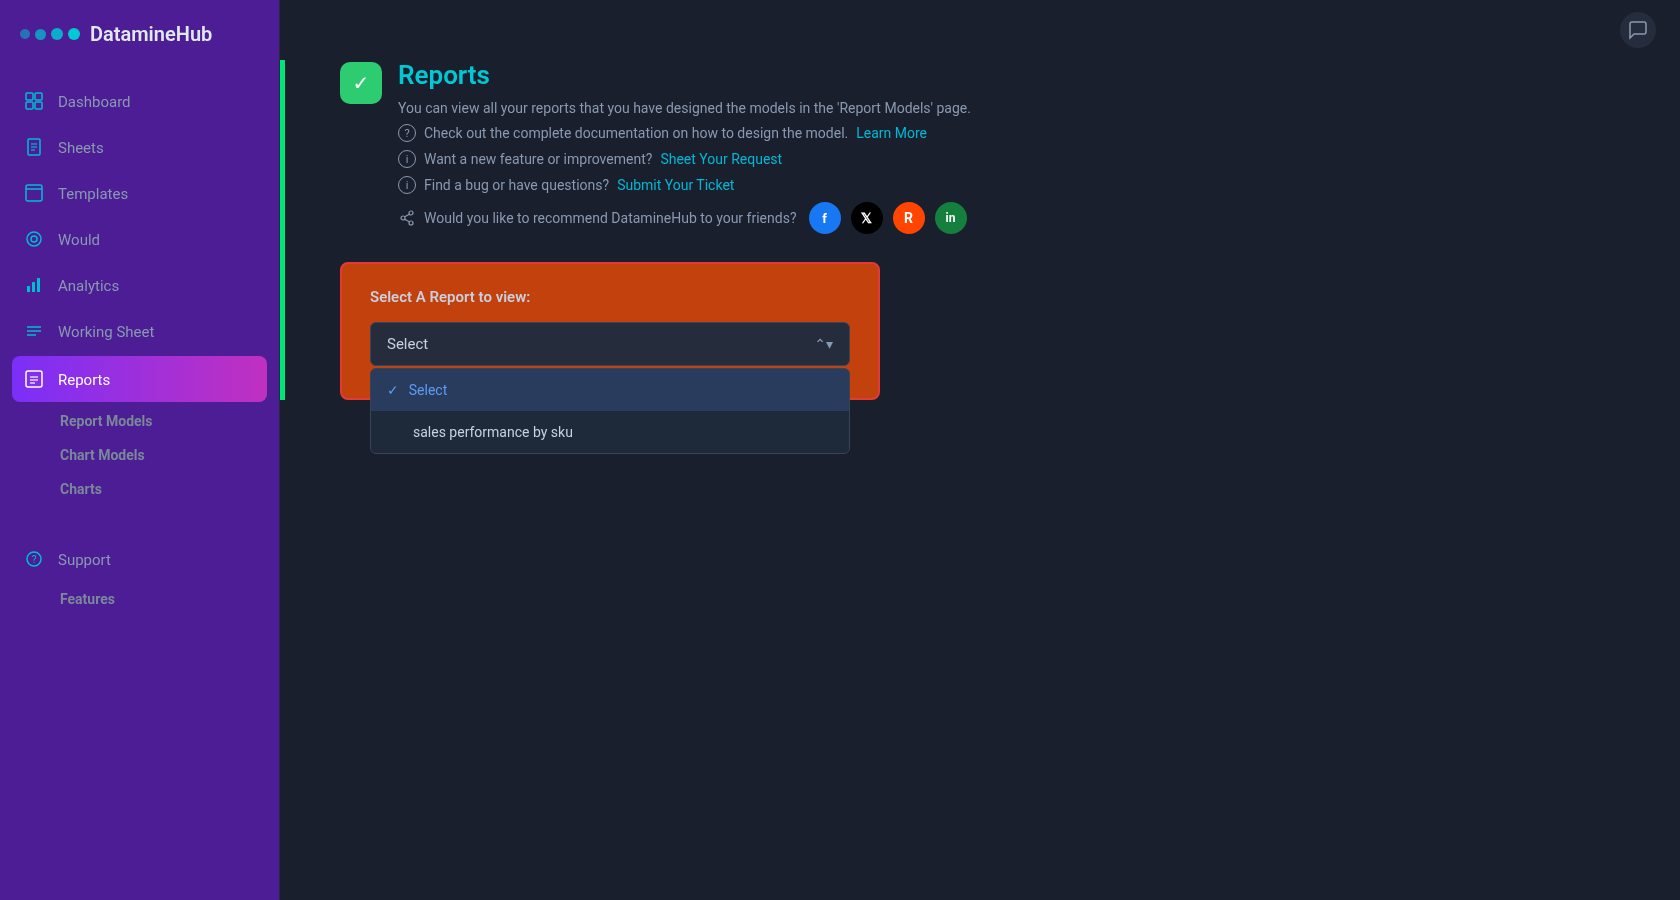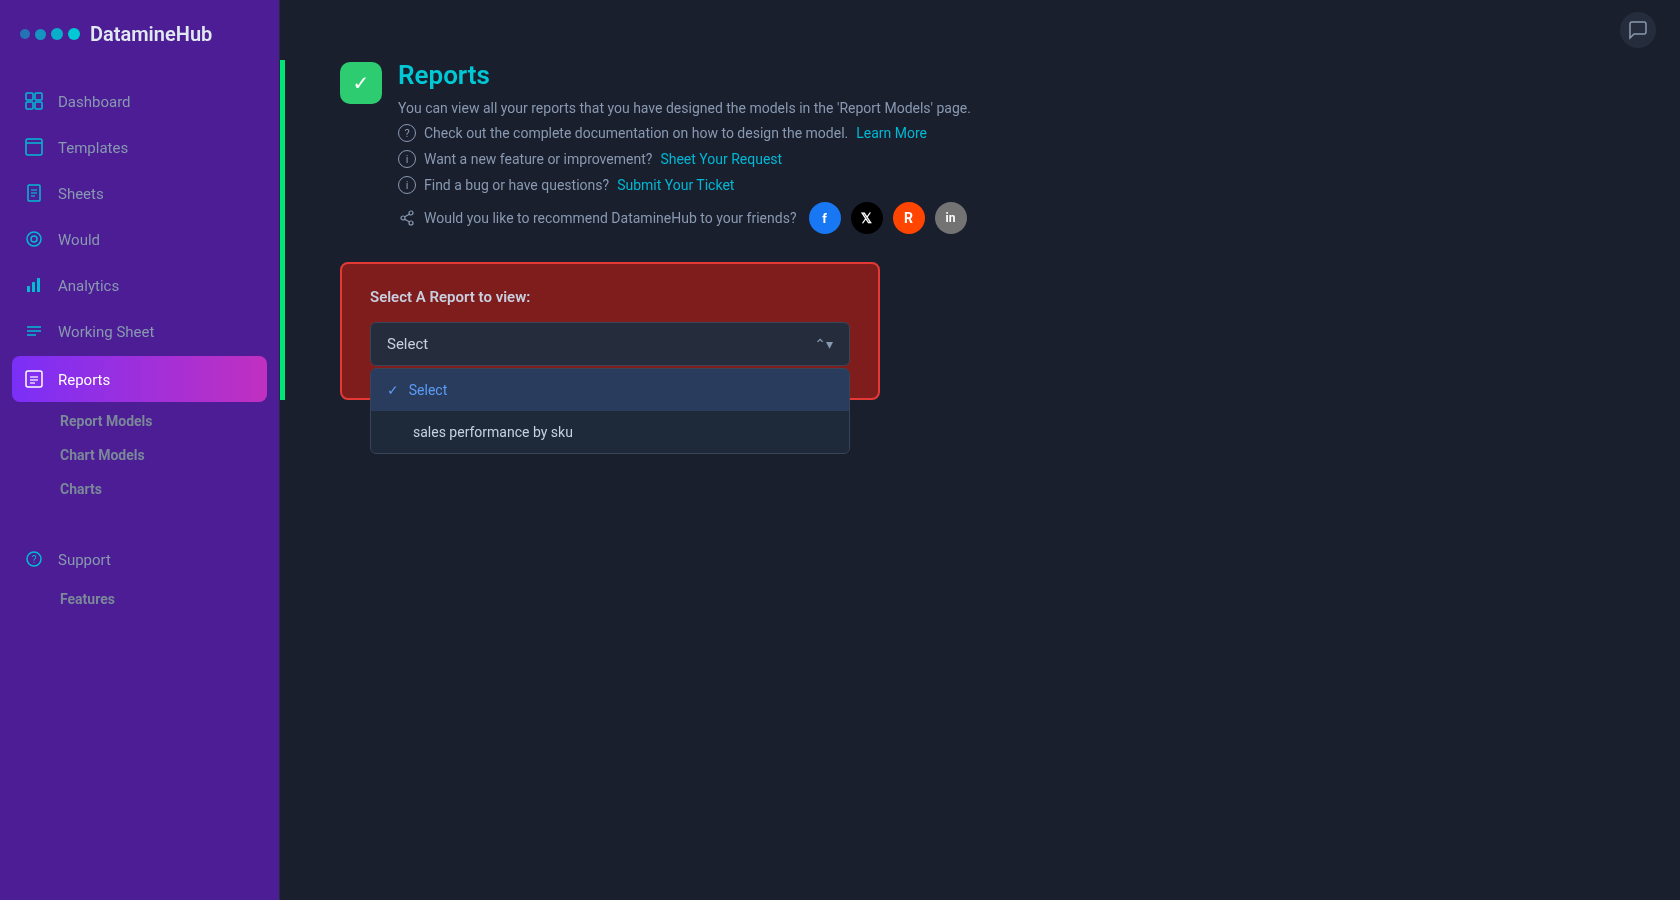--- a/index.html
+++ b/index.html
@@ -231,28 +231,28 @@
       align-items: center;
       justify-content: center;
       font-weight: bold;
       font-size: 13px;
       cursor: pointer;
     }
 
     .social-facebook { background: #1877f2; color: white; }
     .social-x { background: #000; color: white; border-radius: 50%; }
     .social-reddit { background: #ff4500; color: white; }
-    .social-linkedin { background: #737373; color: white; }
+    .social-linkedin { background: #15803d; color: white; }
 
     
     .select-card {
       border: 2px solid #e53935;
       border-radius: 8px;
       padding: 24px 28px 28px;
-      background: #7f1d1d;
+      background: #c2410c;
       max-width: 540px;
       margin-left: 20px;
       margin-top: 10px;
     }
 
     .select-label {
       font-size: 15px;
       font-weight: 600;
       color: #c8d0e0;
       margin-bottom: 16px;
@@ -350,37 +350,37 @@
           <rect x="1" y="10" width="7" height="7" rx="1" stroke="#00bcd4" stroke-width="1.5"></rect>
           <rect x="10" y="10" width="7" height="7" rx="1" stroke="#00bcd4" stroke-width="1.5"></rect>
         </svg>
       </span>
       <span>Dashboard</span>
     </div>
 
     <div class="nav-item">
       <span class="nav-icon">
         <svg width="18" height="18" viewBox="0 0 18 18" fill="none">
-          <rect x="1" y="1" width="16" height="16" rx="2" stroke="#00bcd4" stroke-width="1.5"></rect>
-          <line x1="1" y1="5" x2="17" y2="5" stroke="#00bcd4" stroke-width="1.5"></line>
-        </svg>
-      </span>
-      <span>Templates</span>
-    </div>
-
-    <div class="nav-item">
-      <span class="nav-icon">
-        <svg width="18" height="18" viewBox="0 0 18 18" fill="none">
           <rect x="3" y="1" width="12" height="16" rx="1" stroke="#00bcd4" stroke-width="1.5"></rect>
           <line x1="6" y1="6" x2="12" y2="6" stroke="#00bcd4" stroke-width="1.2"></line>
           <line x1="6" y1="9" x2="12" y2="9" stroke="#00bcd4" stroke-width="1.2"></line>
           <line x1="6" y1="12" x2="10" y2="12" stroke="#00bcd4" stroke-width="1.2"></line>
         </svg>
       </span>
       <span>Sheets</span>
+    </div>
+
+    <div class="nav-item">
+      <span class="nav-icon">
+        <svg width="18" height="18" viewBox="0 0 18 18" fill="none">
+          <rect x="1" y="1" width="16" height="16" rx="2" stroke="#00bcd4" stroke-width="1.5"></rect>
+          <line x1="1" y1="5" x2="17" y2="5" stroke="#00bcd4" stroke-width="1.5"></line>
+        </svg>
+      </span>
+      <span>Templates</span>
     </div>
 
     <div class="nav-item">
       <span class="nav-icon">
         <svg width="18" height="18" viewBox="0 0 18 18" fill="none">
           <circle cx="9" cy="9" r="7" stroke="#00bcd4" stroke-width="1.5"></circle>
           <circle cx="9" cy="9" r="3" stroke="#00bcd4" stroke-width="1.5"></circle>
         </svg>
       </span>
       <span>Would</span>

